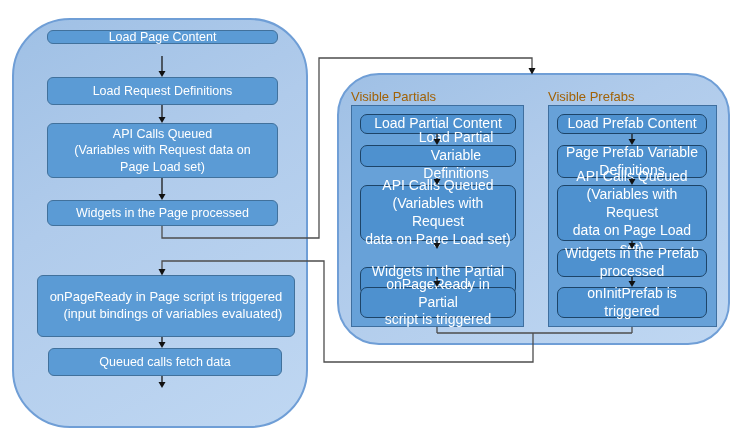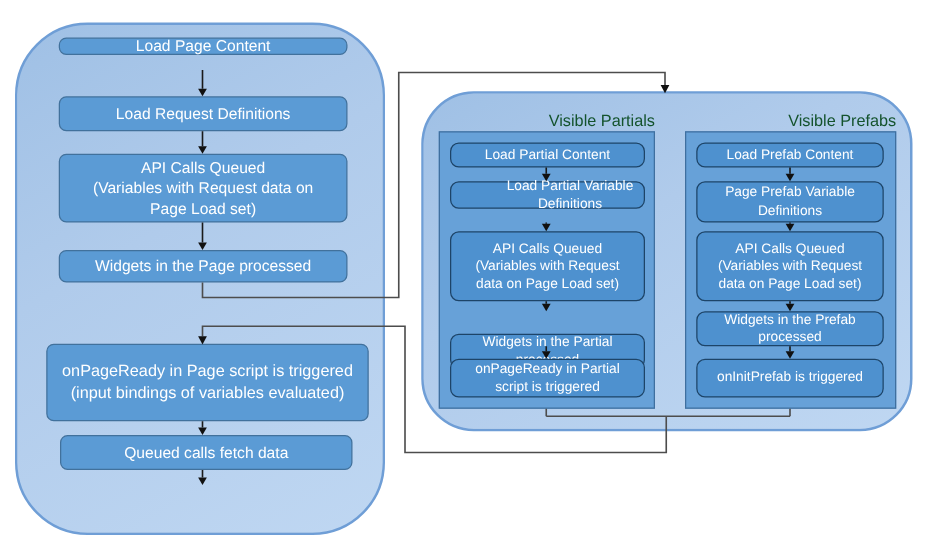--- a/index.html
+++ b/index.html
@@ -14,37 +14,37 @@
     box-sizing:border-box;
   }
   .left-panel{left:12px;top:18px;width:296px;height:410px;border-radius:58px;}
   .right-panel{left:337px;top:73px;width:393px;height:272px;border-radius:42px;}
   .inner-rect{
     position:absolute;background:#67a1d8;border:1px solid #3f6f9f;box-sizing:border-box;
   }
   .partials-rect{left:351px;top:105px;width:173px;height:222px;}
   .prefabs-rect{left:548px;top:105px;width:169px;height:222px;}
   .section-title{
-    position:absolute;top:88px;height:17px;text-align:right;color:#14532d;
+    position:absolute;top:88px;height:17px;text-align:left;color:#a16207;
     font-size:13px;line-height:17px;
   }
   .st-partials{left:351px;width:173px;}
   .st-prefabs{left:548px;width:169px;}
   .box{
     position:absolute;box-sizing:border-box;display:flex;align-items:center;justify-content:center;
     text-align:center;white-space:pre-line;color:#ffffff;border-radius:6px;padding:1px 4px;
   }
   .lbox{background:#5b9bd5;border:1px solid #41719c;font-size:12.5px;line-height:1.3;}
-  .rbox{background:#4e91cf;border:1px solid #1d4468;font-size:11px;line-height:1.28;border-radius:7px;}
+  .rbox{background:#4e91cf;border:1px solid #1d4468;font-size:14px;line-height:1.28;border-radius:7px;}
   
   .lb1{left:47px;top:30px;width:231px;height:14px;}
   .lb2{left:47px;top:77px;width:231px;height:28px;}
   .lb3{left:47px;top:123px;width:231px;height:55px;}
   .lb4{left:47px;top:200px;width:231px;height:26px;}
-  .lb5{left:37px;top:275px;width:258px;height:62px;font-size:13px;}
+  .lb5{left:37px;top:275px;width:258px;height:62px;font-size:13px;text-align:right;}
   .lb6{left:48px;top:348px;width:234px;height:28px;}
   .lb7{left:47px;top:388px;width:240px;height:27px;}
   
   .pb1{left:360px;top:114px;width:156px;height:20px;}
   .pb2{left:360px;top:145px;width:156px;height:22px;padding-left:40px;}
   .pb3{left:360px;top:185px;width:156px;height:56px;}
   .pb4{left:360px;top:267px;width:156px;height:28px;}
   .pb5{left:360px;top:287px;width:156px;height:31px;}
   
   .qb1{left:557px;top:114px;width:150px;height:20px;}

